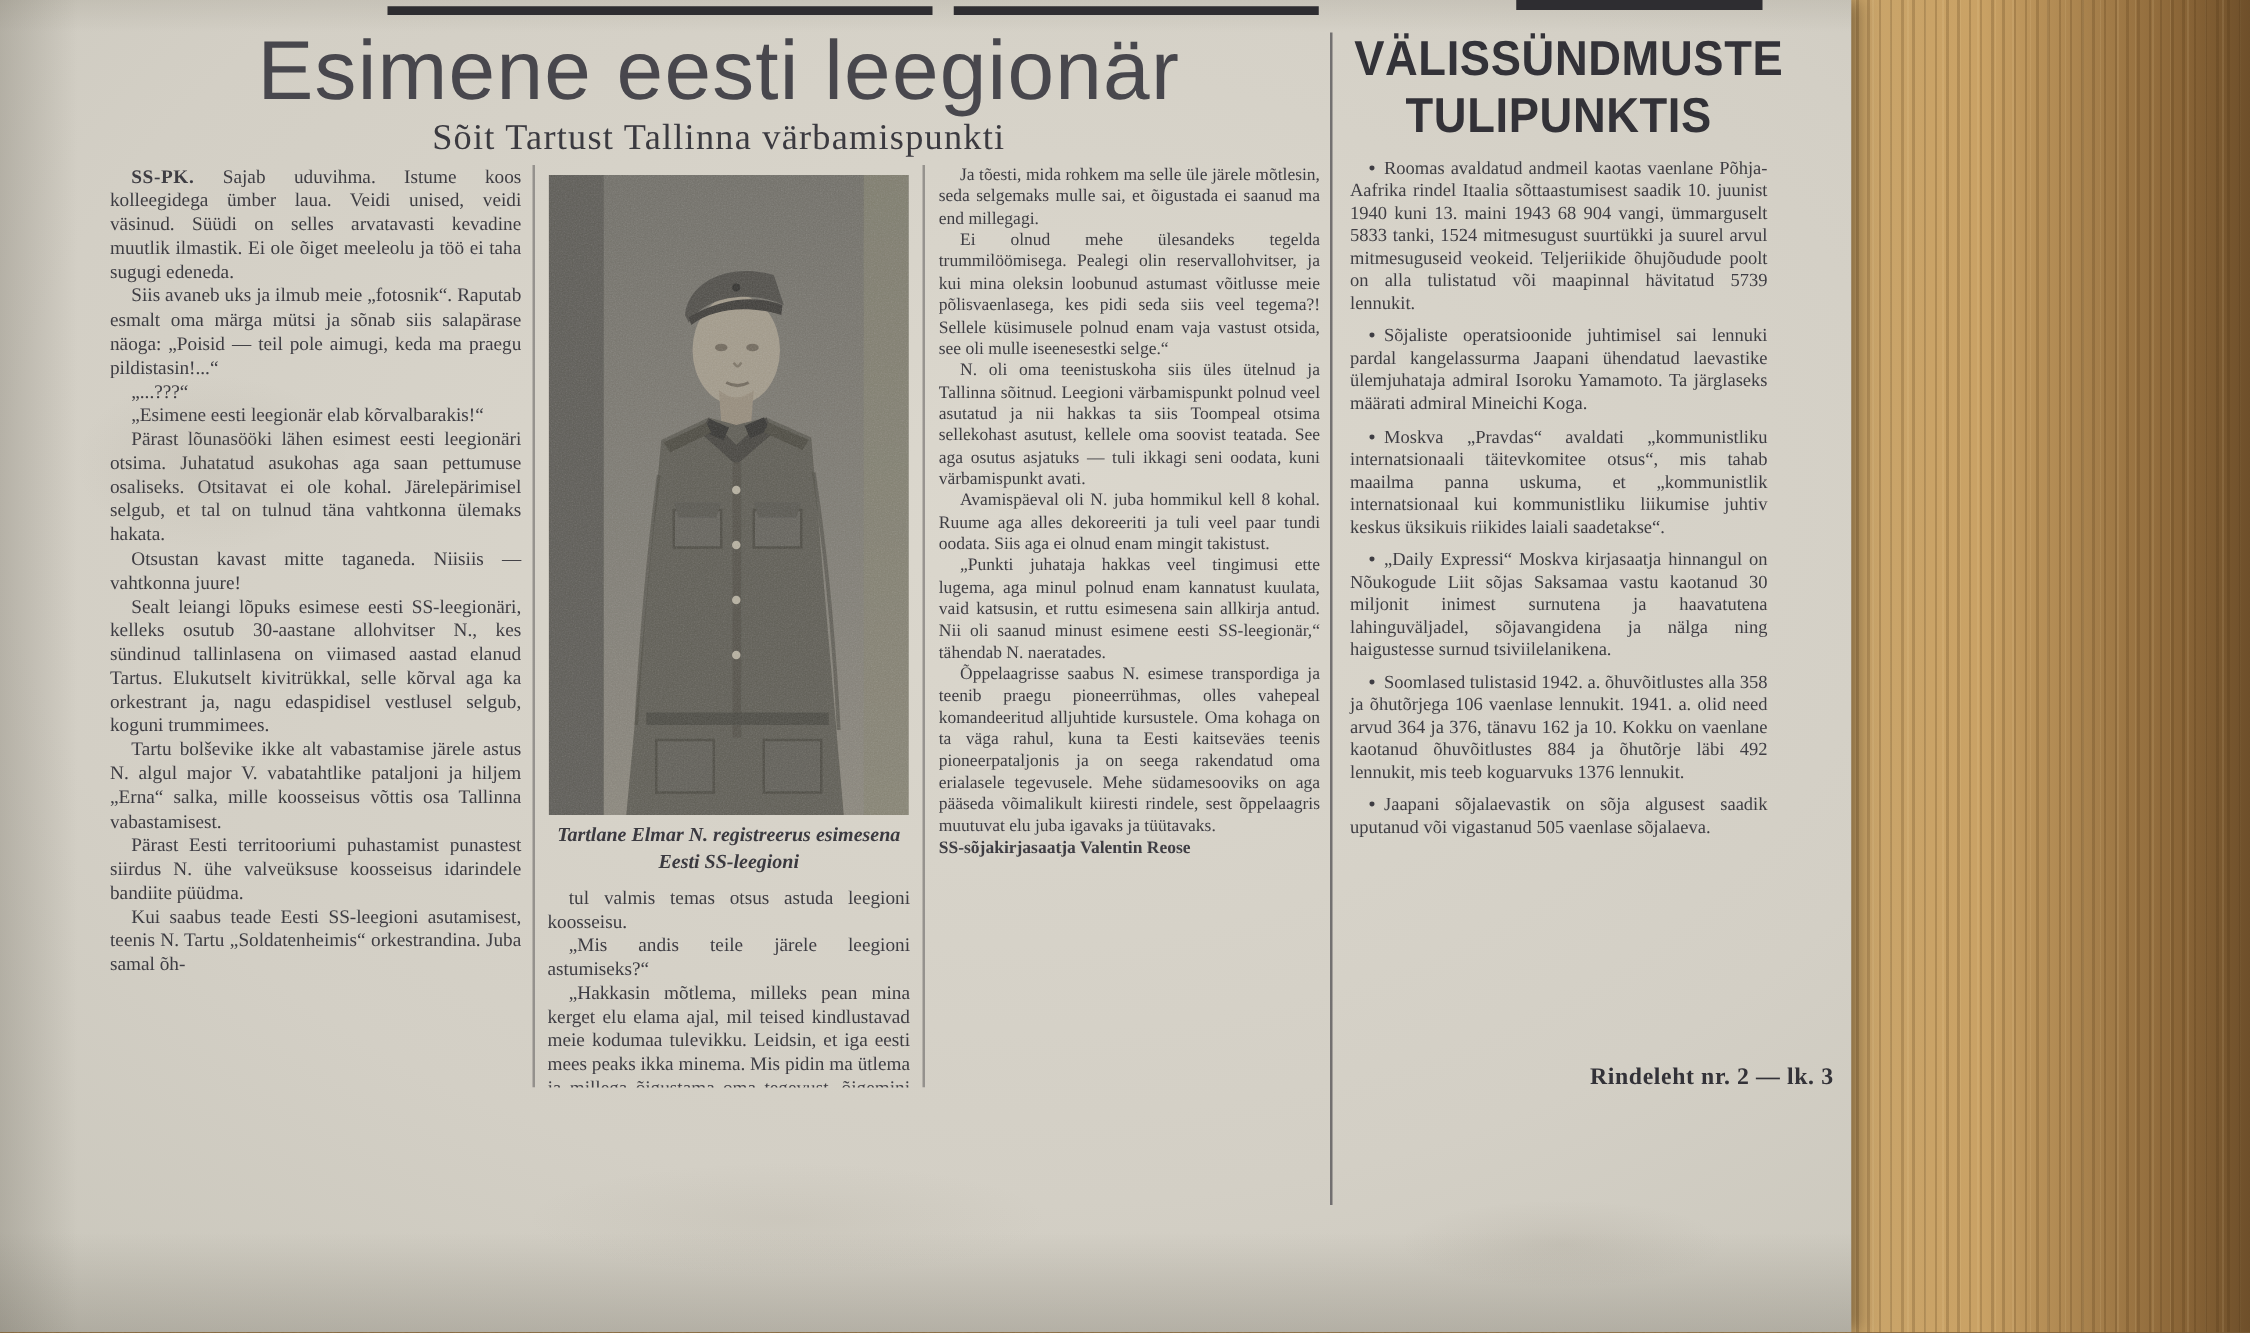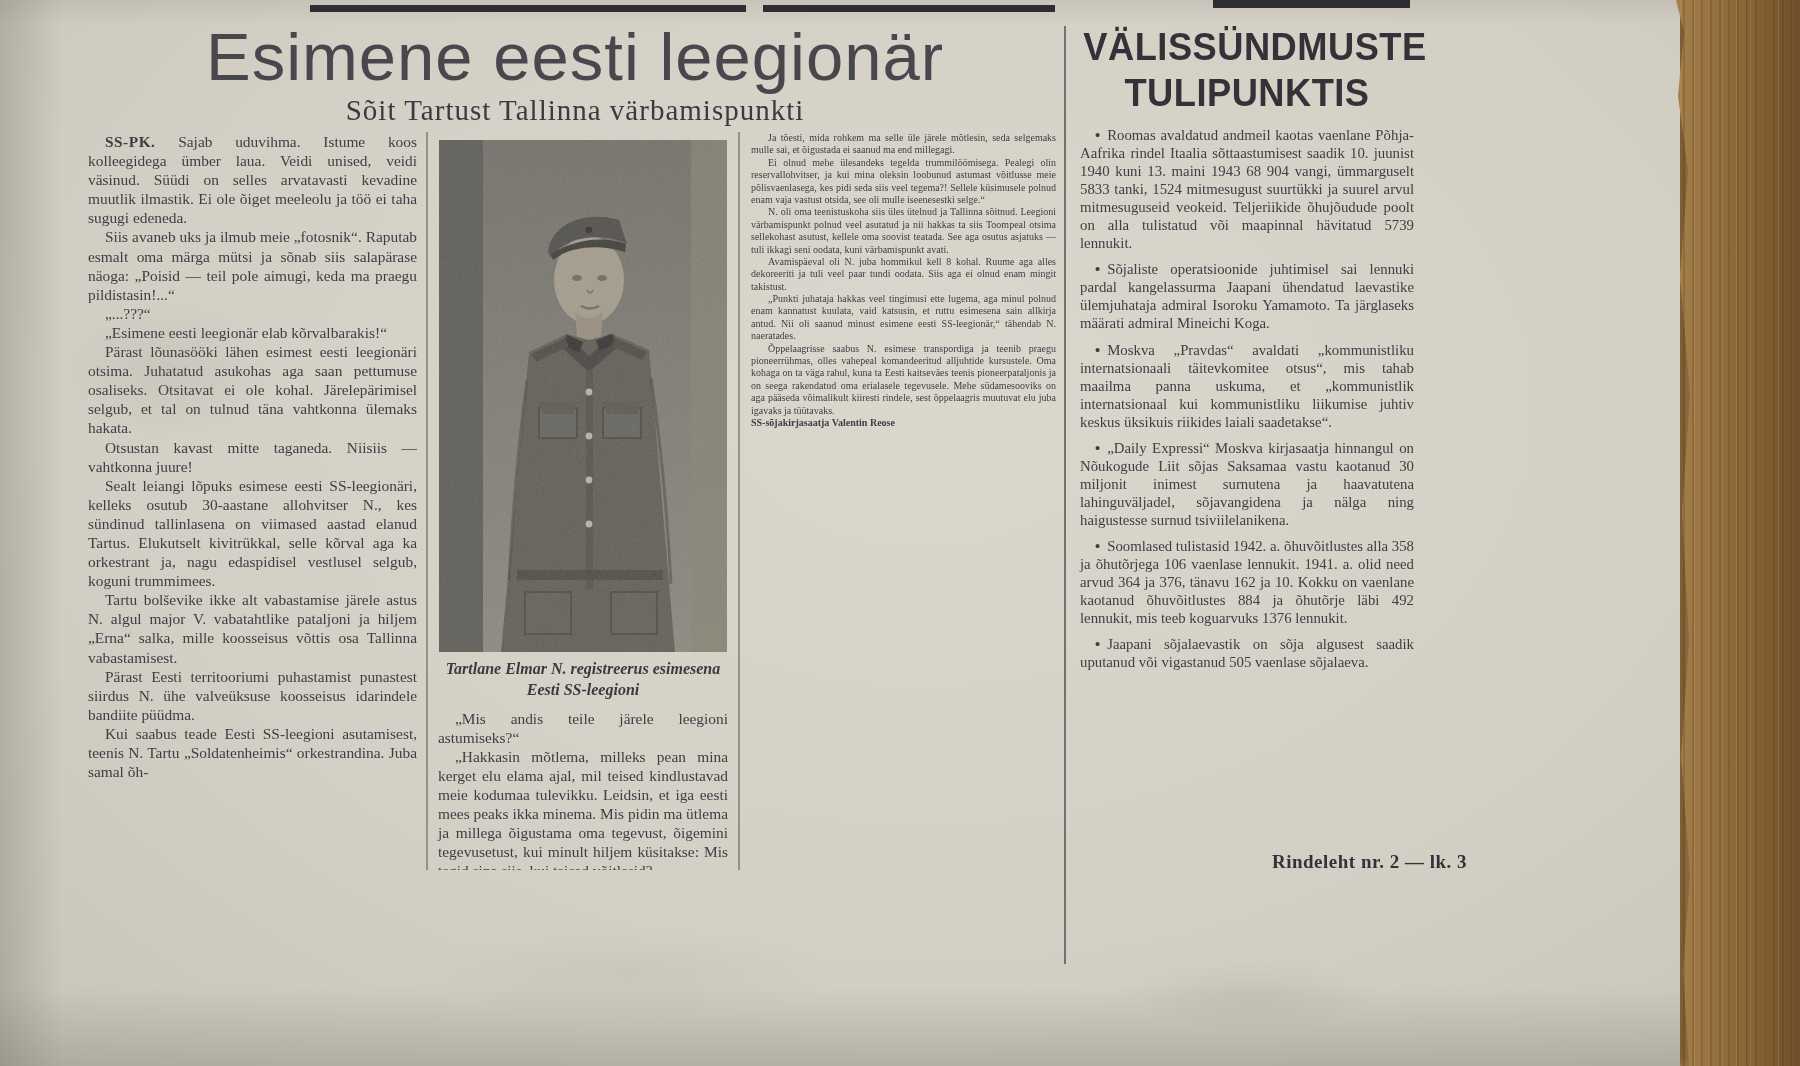--- a/index.html
+++ b/index.html
@@ -11,21 +11,21 @@
   
   .wood{
     position:absolute;inset:0;
     background:
       repeating-linear-gradient(90deg, rgba(70,45,15,.20) 0 2px, rgba(0,0,0,0) 2px 9px),
       repeating-linear-gradient(90deg, rgba(255,230,180,.10) 0 1px, rgba(0,0,0,0) 1px 14px),
       linear-gradient(90deg,#a8854f 0%,#c9a76f 78%,#caa265 88%,#8a6537 97%,#6e4f2a 100%);
   }
   
   .paper{
-    position:absolute;left:0;top:0;width:1680px;height:1066px;
+    position:absolute;left:0;top:0;width:1481px;height:1066px;
     background:
       linear-gradient(90deg, rgba(105,100,88,.28) 0, rgba(0,0,0,0) 62px),
       linear-gradient(0deg, rgba(100,95,83,.26) 0, rgba(0,0,0,0) 80px),
       linear-gradient(180deg, rgba(120,115,100,.14) 0, rgba(0,0,0,0) 26px),
       radial-gradient(1300px 900px at 55% 38%, #dbd7cd 0%, #d3cfc5 62%, #c8c5ba 100%);
     clip-path:polygon(0 0,1676px 0,1684px 3%,1678px 9%,1688px 16%,1680px 26%,1690px 37%,1682px 48%,1689px 60%,1681px 71%,1690px 82%,1683px 91%,1689px 100%,0 100%);
     box-shadow:6px 0 14px rgba(40,24,6,.45);
     color:#3e3d43;
   }
   .toprule{position:absolute;background:#2e2d31;height:7px;}
@@ -47,21 +47,21 @@
   .cols{
     position:absolute;left:88px;top:132px;width:970px;height:738px;
     display:flex;overflow:hidden;
   }
   .col{box-sizing:border-box;}
   .col p{margin:0;text-align:justify;text-indent:17px;
     font-size:15.4px;line-height:1.24;color:#3e3d43;}
   .col-1{width:338px;padding-right:9px;}
   .col-2{width:312px;padding:0 10px;border-left:2px solid rgba(70,68,70,.45);}
   .col-3{width:318px;padding-left:11px;border-left:2px solid rgba(70,68,70,.45);}
-  .col-3 p{font-size:10px;}
+  .col-3 p{font-size:14px;}
   .lead{font-weight:bold;letter-spacing:.5px;}
 
   .photo{
     width:288px;height:512px;margin:8px auto 0 auto;display:block;
     filter:contrast(.95) brightness(1.02);
   }
   .caption{
     margin-top:7px;text-align:center;
     font-style:italic;font-weight:bold;font-size:16px;line-height:1.3;color:#3b3a40;
   }
@@ -183,20 +183,21 @@
         <path d="M86 452 h46 v42 h-46 Z" fill="#5f5d55" stroke="#4a4840" stroke-width="2"></path>
         <path d="M172 452 h46 v42 h-46 Z" fill="#5f5d55" stroke="#4a4840" stroke-width="2"></path>
 
         <path d="M88 240 Q76 330 70 440" stroke="#4a4840" stroke-width="3" fill="none" opacity="0.6"></path>
         <path d="M212 238 Q226 330 232 444" stroke="#4a4840" stroke-width="3" fill="none" opacity="0.6"></path>
 
         <rect width="288" height="512" filter="url(#noise)" opacity="0.20"></rect>
       </svg>
       <div class="caption">Tartlane Elmar N. registreerus esimesena Eesti SS-leegioni</div>
       <div class="body-after-photo">
+          <p>tul valmis temas otsus astuda leegioni koosseisu.</p>
           <p>„Mis andis teile järele leegioni astumiseks?“</p>
           <p>„Hakkasin mõtlema, milleks pean mina kerget elu elama ajal, mil teised kindlustavad meie kodumaa tulevikku. Leidsin, et iga eesti mees peaks ikka minema. Mis pidin ma ütlema ja millega õigustama oma tegevust, õigemini tegevusetust, kui minult hiljem küsitakse: Mis tegid sina siis, kui teised võitlesid?</p>
         </div>
     </div>
 
     <div class="col col-3">
       <div>
           <p>Ja tõesti, mida rohkem ma selle üle järele mõtlesin, seda selgemaks mulle sai, et õigustada ei saanud ma end millegagi.</p>
           <p>Ei olnud mehe ülesandeks tegelda trummilöömisega. Pealegi olin reservallohvitser, ja kui mina oleksin loobunud astumast võitlusse meie põlisvaenlasega, kes pidi seda siis veel tegema?! Sellele küsimusele polnud enam vaja vastust otsida, see oli mulle iseenesestki selge.“</p>
           <p>N. oli oma teenistuskoha siis üles ütelnud ja Tallinna sõitnud. Leegioni värbamispunkt polnud veel asutatud ja nii hakkas ta siis Toompeal otsima sellekohast asutust, kellele oma soovist teatada. See aga osutus asjatuks — tuli ikkagi seni oodata, kuni värbamispunkt avati.</p>

